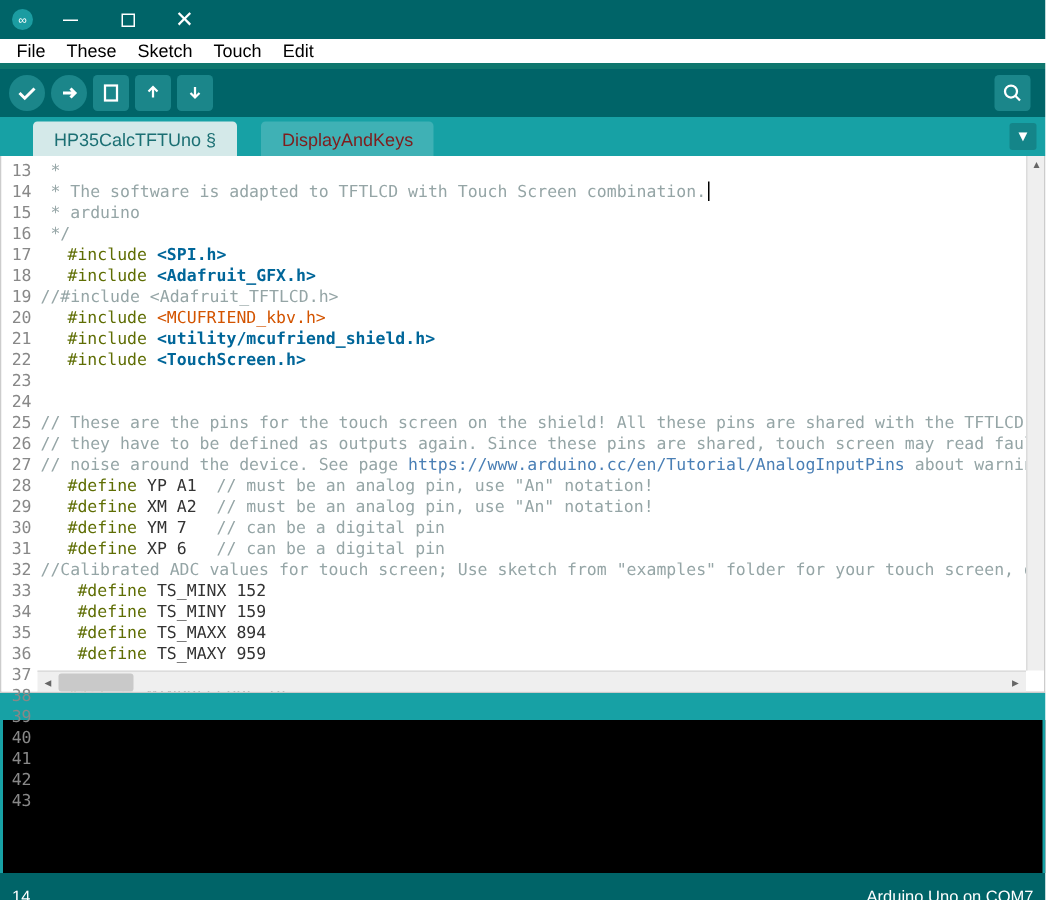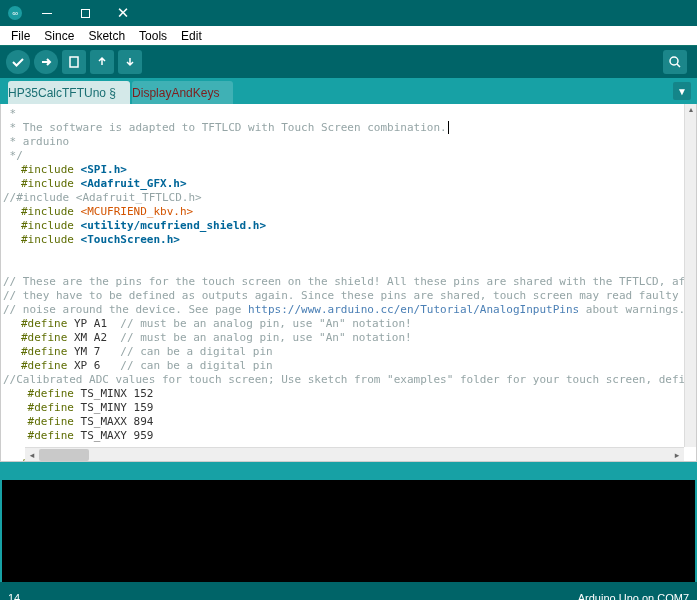--- a/index.html
+++ b/index.html
@@ -4,29 +4,29 @@
 <style>
 * { margin: 0; padding: 0; box-sizing: border-box; }
 body { font-family: "Segoe UI", Arial, sans-serif; font-size: 12px; width: 697px; height: 600px; overflow: hidden; background: #fff; }
 .titlebar { background: #006468; color: #fff; height: 26px; display: flex; align-items: center; padding: 0 0 0 8px; }
 .titlebar .logo { width: 14px; height: 14px; border-radius: 50%; background: #1b9ca1; margin-right: 6px; display: inline-flex; align-items: center; justify-content: center; font-size: 8px; color: #fff; }
 .titlebar .title { flex: 1; font-size: 12px; }
 .titlebar .wbtn { width: 38px; height: 26px; display: inline-flex; align-items: center; justify-content: center; font-size: 13px; }
 .titlebar .wbtn.min span { border-top: 1px solid #fff; width: 10px; height: 0; display: inline-block; }
 .titlebar .wbtn.max span { border: 1px solid #fff; width: 9px; height: 9px; display: inline-block; }
 .titlebar .wbtn.close { font-size: 15px; }
-.menubar { background: #fff; height: 20px; display: flex; align-items: center; font-size: 12px; padding: 0 4px; border-bottom: 1px solid #0f766e; }
+.menubar { background: #fff; height: 20px; display: flex; align-items: center; font-size: 12px; padding: 0 4px; border-bottom: 4px solid #0f766e; }
 .menubar span { padding: 2px 7px; }
 .toolbar { background: #006468; height: 32px; display: flex; align-items: center; padding: 0 6px; }
 .tbtn { width: 24px; height: 24px; border-radius: 3px; background: #1b868a; margin-right: 4px; display: inline-flex; align-items: center; justify-content: center; color: #fff; font-size: 14px; }
 .tbtn.round { border-radius: 50%; }
 .tbtn svg { fill: #fff; }
 .toolbar .spacer { flex: 1; }
 .tabbar { background: #17A1A5; height: 26px; display: flex; align-items: flex-end; padding-left: 8px; position: relative; }
-.tab { background: #d4e9e9; color: #1b6f73; font-size: 12px; padding: 5px 14px 4px 0; border-top-left-radius: 3px; border-top-right-radius: 3px; margin-right: 2px; }
+.tab { background: #d4e9e9; color: #1b6f73; font-size: 12px; padding: 5px 14px 4px 14px; border-top-left-radius: 3px; border-top-right-radius: 3px; margin-right: 2px; margin-left: 14px; }
 .tab.inactive { background: #3fb1b5; color: #7f1d1d; }
 .tabbar .dd { position: absolute; right: 6px; top: 4px; width: 18px; height: 18px; background: #148589; border-radius: 2px; color: #fff; display: inline-flex; align-items: center; justify-content: center; font-size: 10px; }
 .editor { background: #fff; height: 358px; display: flex; border: 1px solid #ccc; border-top: none; position: relative; }
 .gutter { width: 24px; background: #fff; color: #888; text-align: right; padding: 3px 4px 3px 2px; font-family: Consolas, monospace; font-size: 11px; line-height: 14px; }
 .code { flex: 1; font-family: Consolas, monospace; font-size: 11px; line-height: 14px; padding: 3px 2px; color: #333; white-space: pre; overflow: hidden; }
 .c-str { color: #006699; font-weight: bold; }
 .c-pre { color: #5e6d03; margin-left: 18px; }
 .c-ang { color: #d35400; }
 .c-cmt { color: #95a5a6; }
 .c-url { color: #4a7fb5; }
@@ -51,23 +51,23 @@
       <span></span>
     </span>
   <span class="wbtn max">
       <span></span>
     </span>
   <span class="wbtn close">✕</span>
 </div>
 
 <div class="menubar">
   <span>File</span>
-  <span>Since</span>
+  <span>These</span>
   <span>Sketch</span>
-  <span>Tools</span>
+  <span>Touch</span>
   <span>Edit</span>
 </div>
 
 <div class="toolbar">
   <span class="tbtn round">
       <svg width="14" height="14" viewBox="0 0 14 14">
         <path d="M2 7 L5.5 10.5 L12 4" stroke="#fff" stroke-width="2" fill="none"></path>
       </svg>
     </span>
   <span class="tbtn round">
@@ -99,20 +99,52 @@
     </span>
 </div>
 
 <div class="tabbar">
   <span class="tab">HP35CalcTFTUno §</span>
   <span class="tab inactive">DisplayAndKeys</span>
   <span class="dd">▼</span>
 </div>
 
 <div class="editor">
+  <div class="gutter" id="gutter">13
+14
+15
+16
+17
+18
+19
+20
+21
+22
+23
+24
+25
+26
+27
+28
+29
+30
+31
+32
+33
+34
+35
+36
+37
+38
+39
+40
+41
+42
+43
+</div>
   <div class="code" id="code"><span class="c-cmt"> * </span>
 <span class="c-cmt"> * The software is adapted to TFTLCD with Touch Screen combination.<span style="border-left:1px solid #000;margin-left:1px"></span></span>
 <span class="c-cmt"> * arduino</span>
 <span class="c-cmt"> */</span>
 <span class="c-pre">#include</span> <span class="c-str">&lt;SPI.h&gt;</span>
 <span class="c-pre">#include</span> <span class="c-str">&lt;Adafruit_GFX.h&gt;</span>
 <span class="c-cmt">//#include &lt;Adafruit_TFTLCD.h&gt;</span>
 <span class="c-pre">#include</span> <span class="c-ang">&lt;MCUFRIEND_kbv.h&gt;</span>
 <span class="c-pre">#include</span> <span class="c-str">&lt;utility/mcufriend_shield.h&gt;</span>
 <span class="c-pre">#include</span> <span class="c-str">&lt;TouchScreen.h&gt;</span>

